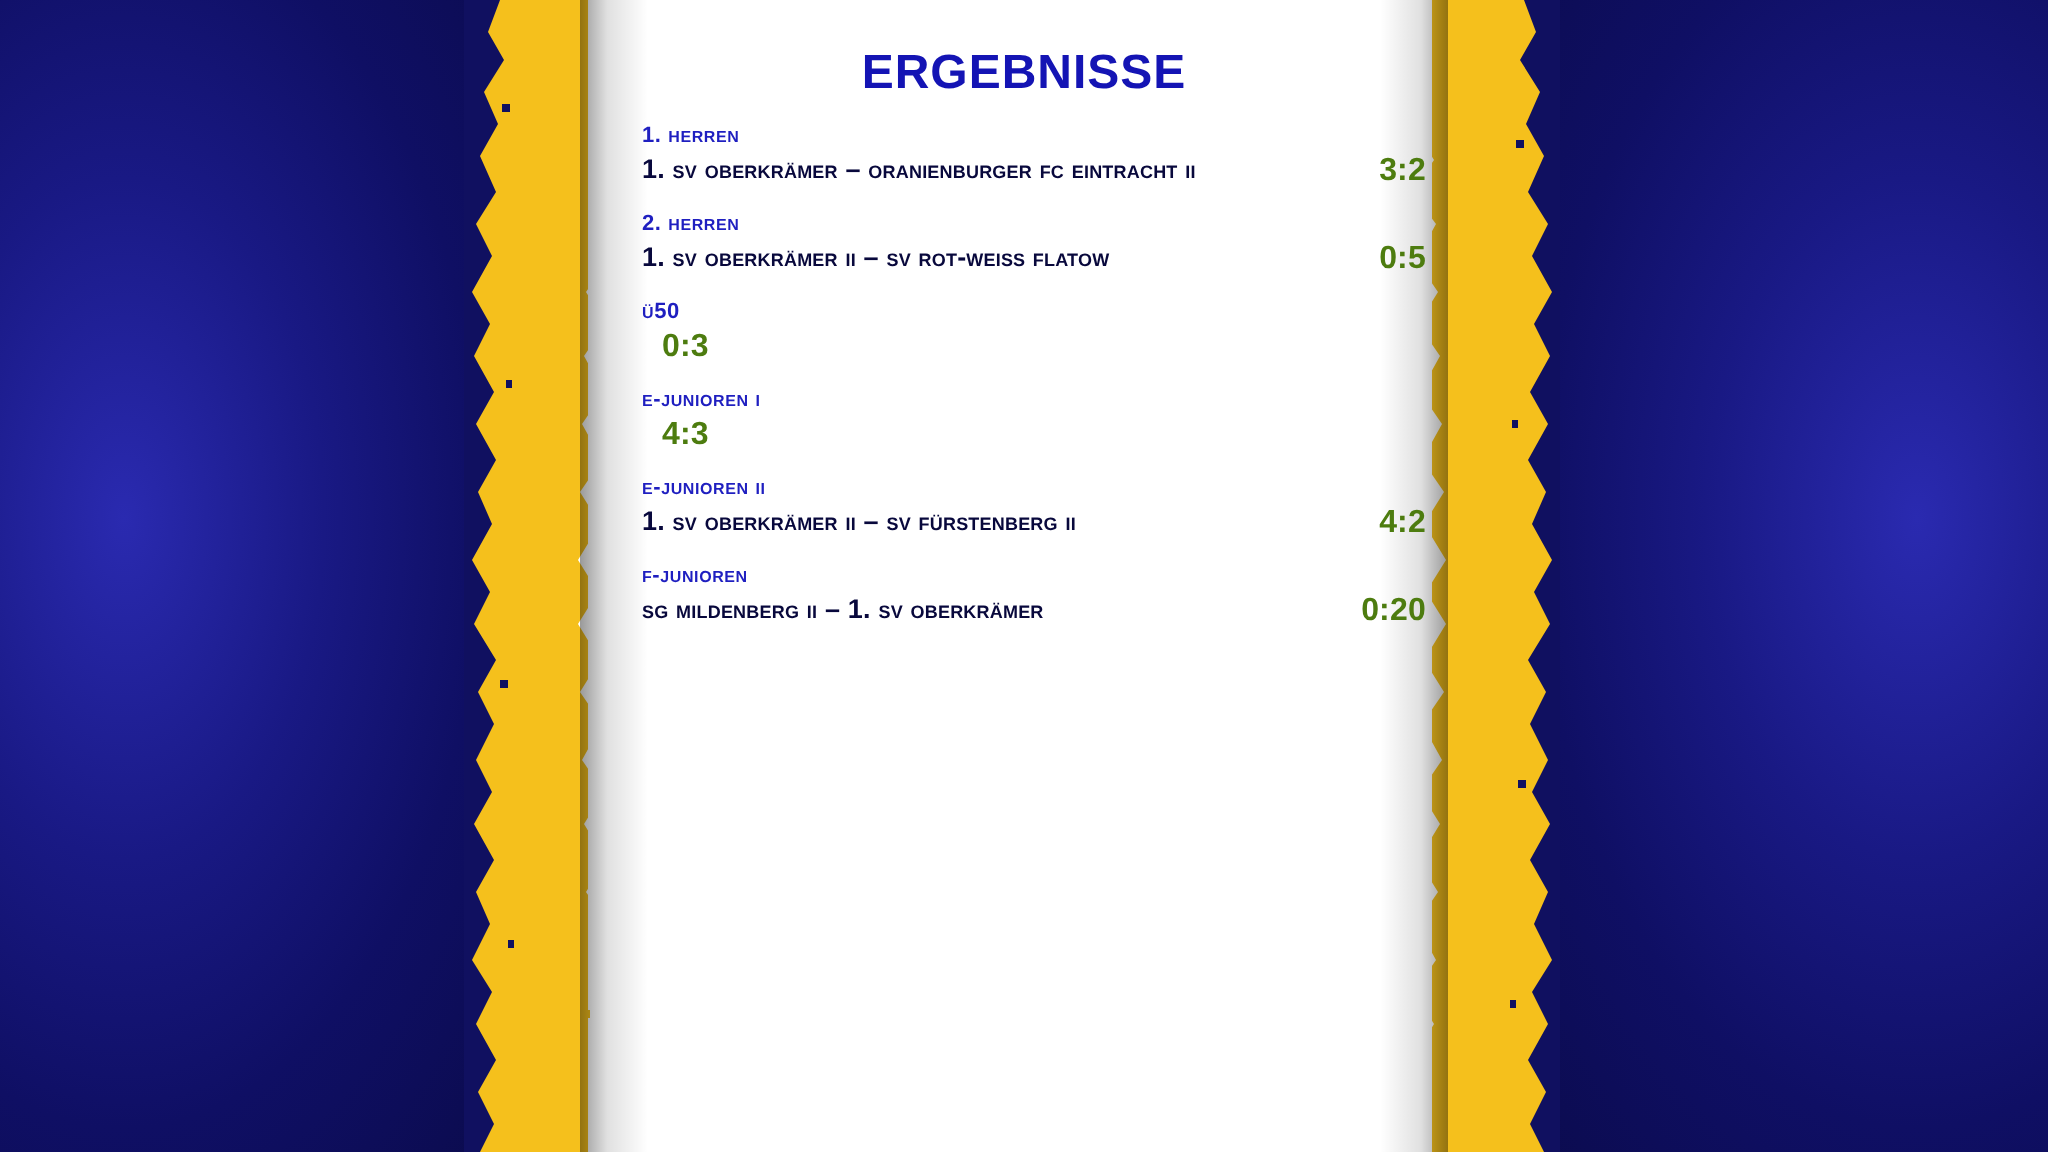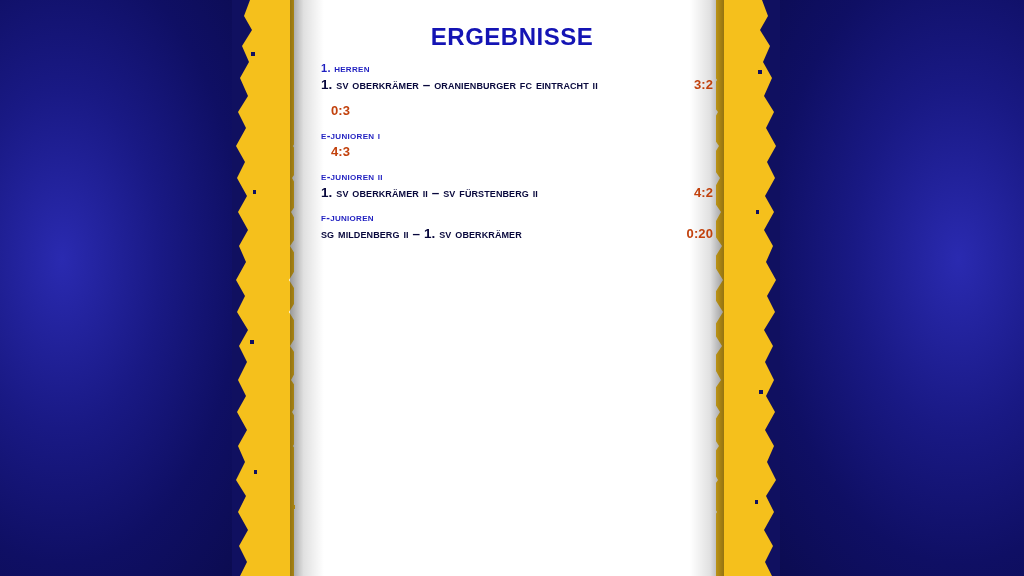--- a/index.html
+++ b/index.html
@@ -148,23 +148,23 @@
     color: #08083c;
     font-weight: bold;
     font-size: 13.5px;
     font-variant: small-caps;
     text-transform: lowercase;
     letter-spacing: 0.1px;
     white-space: nowrap;
   }
 
   .score {
-    color: #c2410c;
-    font-weight: bold;
-    font-size: 13px;
+    color: #4d7c0f;
+    font-weight: bold;
+    font-size: 16px;
     letter-spacing: 0.1px;
     margin-left: 10px;
     white-space: nowrap;
   }
 </style>
 </head>
 <body>
 
 <div class="poster">
 
@@ -219,22 +219,30 @@
     <div class="results">
 
       <div class="result-block">
         <div class="category">1. Herren</div>
         <div class="match-row">
           <div class="teams">1. SV Oberkrämer – Oranienburger FC Eintracht II</div>
           <div class="score">3:2</div>
         </div>
       </div>
 
-
-      <div class="result-block">
+      <div class="result-block">
+        <div class="category">2. Herren</div>
+        <div class="match-row">
+          <div class="teams">1. SV Oberkrämer II – SV Rot-Weiß Flatow</div>
+          <div class="score">0:5</div>
+        </div>
+      </div>
+
+      <div class="result-block">
+        <div class="category">Ü50</div>
         <div class="match-row">
           <div class="score">0:3</div>
         </div>
       </div>
 
 
       <div class="result-block">
         <div class="category">E-Junioren I</div>
         <div class="match-row">
           <div class="score">4:3</div>

